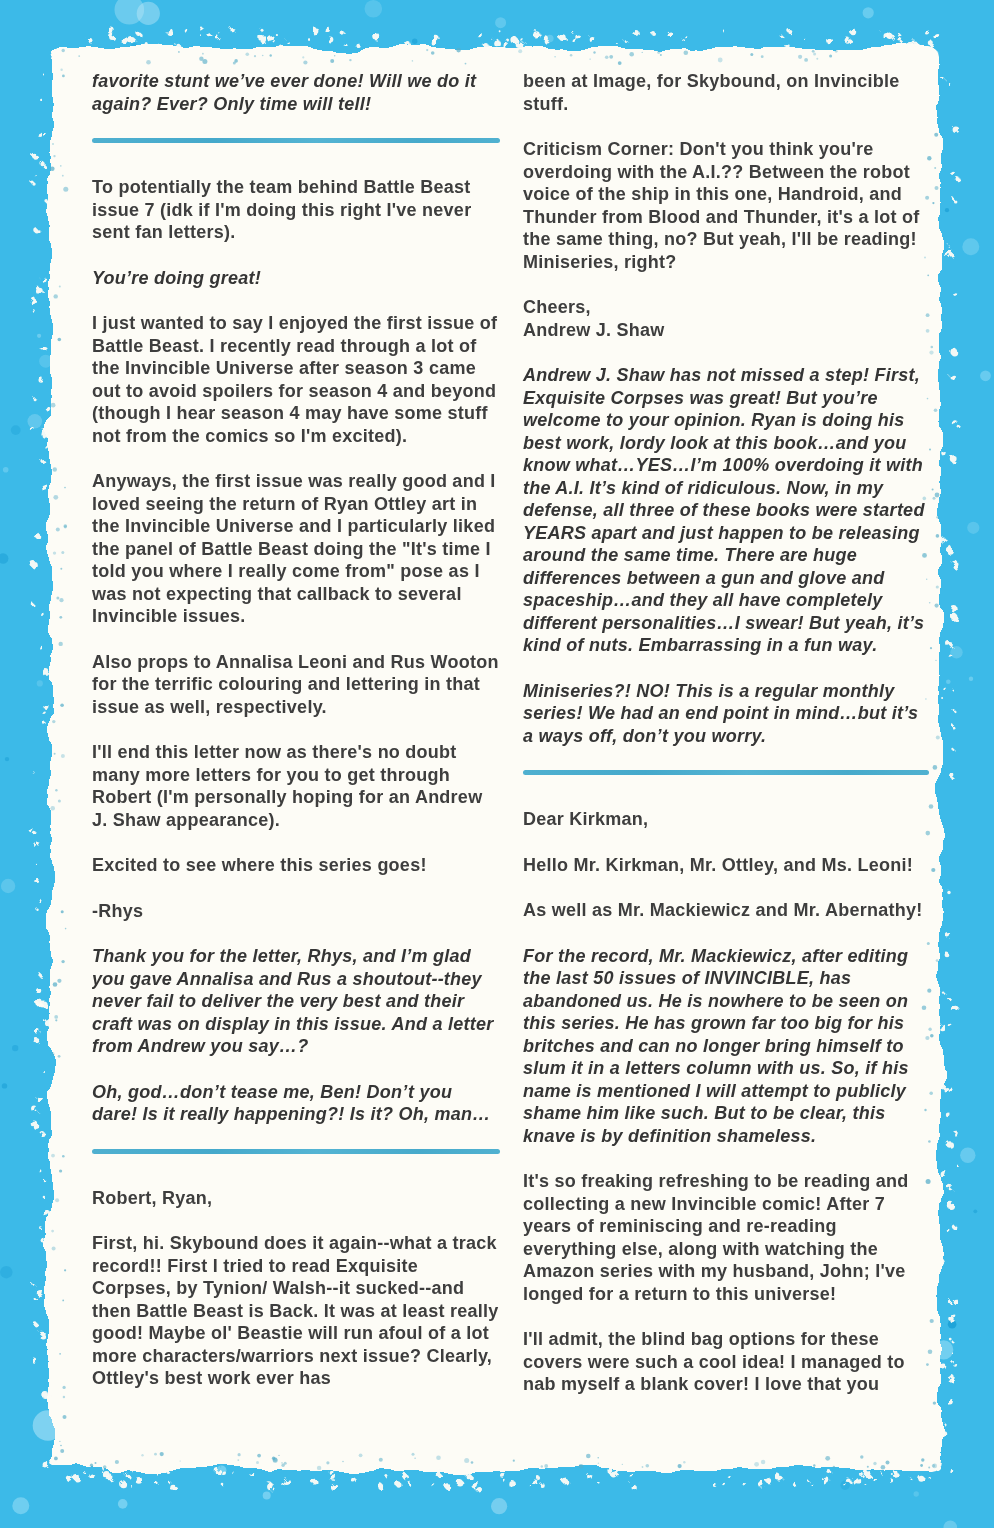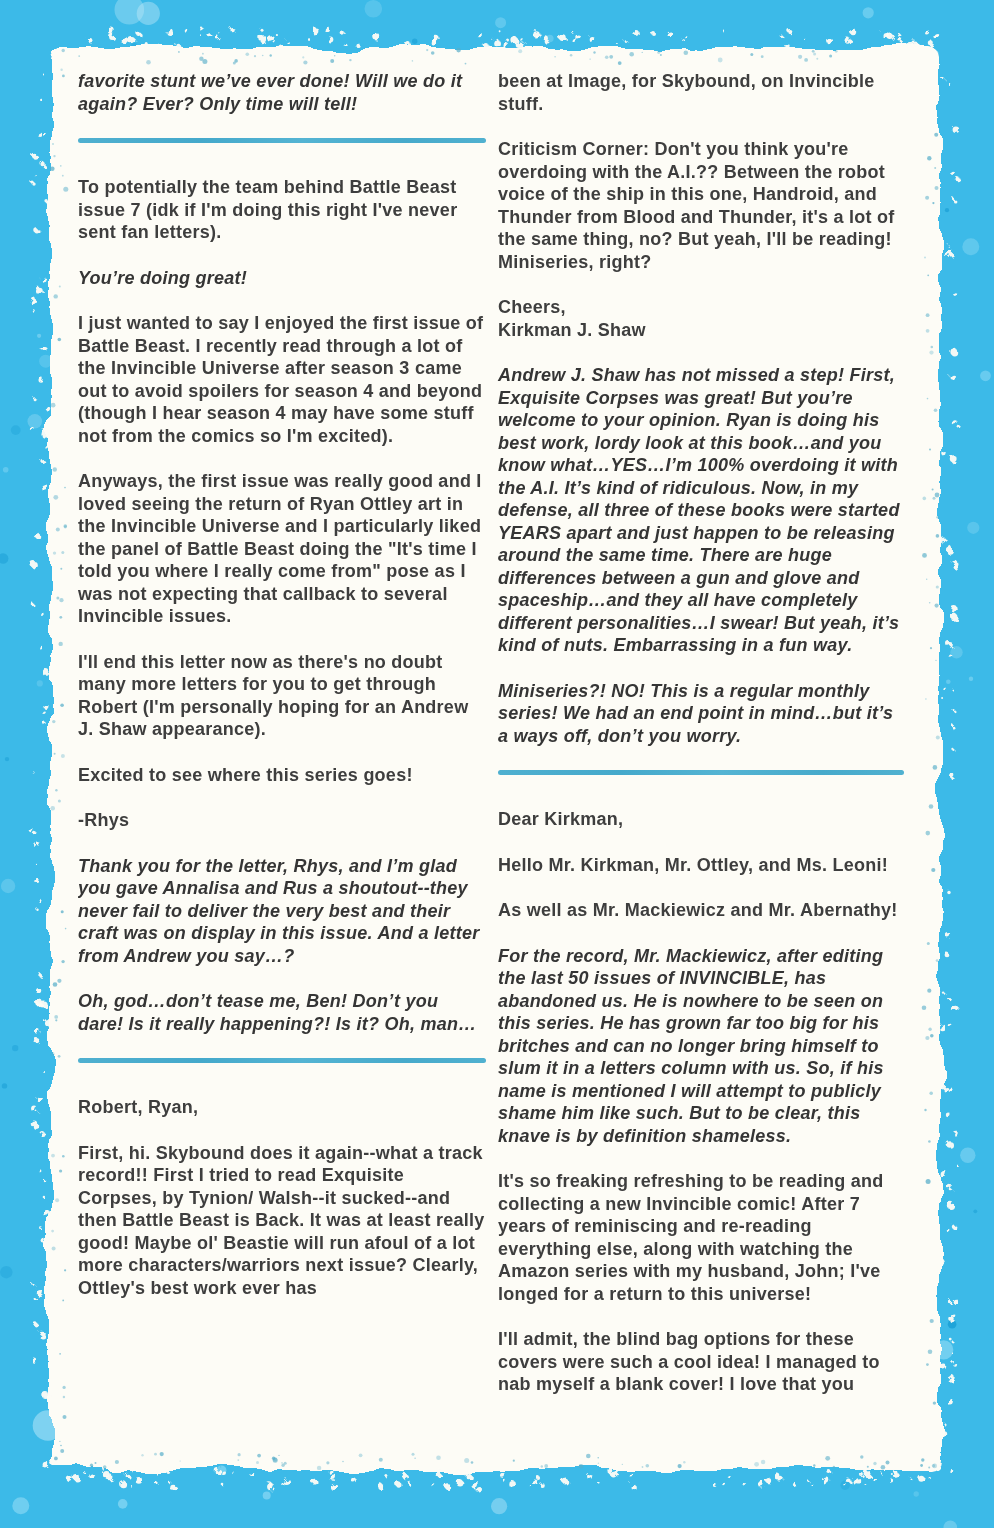--- a/index.html
+++ b/index.html
@@ -15,25 +15,25 @@
     background:#3CBAE8;
     overflow:hidden;
   }
   .bg-svg{
     position:absolute;left:0;top:0;
     width:994px;height:1528px;
     display:block;
   }
   .content{
     position:absolute;
-    left:78px;top:70px;
+    left:92px;top:70px;
     width:844px;height:1395px;
     display:grid;
     grid-template-columns:410px 408px;
-    column-gap:10px;
+    column-gap:21px;
     z-index:3;
     overflow:hidden;
   }
   .col{min-width:0;}
   .para{
     margin:0 0 23px 0;
     font-size:18px;
     line-height:22.5px;
     letter-spacing:.25px;
     color:#3E3E3E;
@@ -777,34 +777,35 @@
   </svg>
 
   <div class="content">
     <div class="col">
         <p class="para bold-italic">favorite stunt we’ve ever done! Will we do it again? Ever? Only time will tell!</p>
         <div class="divider"></div>
         <p class="para normal">To potentially the team behind Battle Beast issue 7 (idk if I'm doing this right I've never sent fan letters).</p>
         <p class="para bold-italic">You’re doing great!</p>
         <p class="para normal">I just wanted to say I enjoyed the first issue of Battle Beast. I recently read through a lot of the Invincible Universe after season 3 came out to avoid spoilers for season 4 and beyond (though I hear season 4 may have some stuff not from the comics so I'm excited).</p>
         <p class="para normal">Anyways, the first issue was really good and I loved seeing the return of Ryan Ottley art in the Invincible Universe and I particularly liked the panel of Battle Beast doing the "It's time I told you where I really come from" pose as I was not expecting that callback to several Invincible issues.</p>
+        <p class="para normal">Also props to Annalisa Leoni and Rus Wooton for the terrific colouring and lettering in that issue as well, respectively.</p>
         <p class="para normal">I'll end this letter now as there's no doubt many more letters for you to get through Robert (I'm personally hoping for an Andrew J. Shaw appearance).</p>
         <p class="para normal">Excited to see where this series goes!</p>
         <p class="para normal">-Rhys</p>
         <p class="para bold">Thank you for the letter, Rhys, and I’m glad you gave Annalisa and Rus a shoutout--they never fail to deliver the very best and their craft was on display in this issue. And a letter from Andrew you say…?</p>
         <p class="para bold-italic">Oh, god…don’t tease me, Ben! Don’t you dare! Is it really happening?! Is it? Oh, man…</p>
         <div class="divider"></div>
         <p class="para normal">Robert, Ryan,</p>
         <p class="para normal">First, hi. Skybound does it again--what a track record!! First I tried to read Exquisite Corpses, by Tynion/ Walsh--it sucked--and then Battle Beast is Back. It was at least really good! Maybe ol' Beastie will run afoul of a lot more characters/warriors next issue? Clearly, Ottley's best work ever has</p>
       </div>
     <div class="col">
         <p class="para normal">been at Image, for Skybound, on Invincible stuff.</p>
         <p class="para normal">Criticism Corner: Don't you think you're overdoing with the A.I.?? Between the robot voice of the ship in this one, Handroid, and Thunder from Blood and Thunder, it's a lot of the same thing, no? But yeah, I'll be reading! Miniseries, right?</p>
         <p class="para normal">Cheers,
-Kirkman J. Shaw</p>
+Andrew J. Shaw</p>
         <p class="para bold-italic">Andrew J. Shaw has not missed a step! First, Exquisite Corpses was great! But you’re welcome to your opinion. Ryan is doing his best work, lordy look at this book…and you know what…YES…I’m 100% overdoing it with the A.I. It’s kind of ridiculous. Now, in my defense, all three of these books were started YEARS apart and just happen to be releasing around the same time. There are huge differences between a gun and glove and spaceship…and they all have completely different personalities…I swear! But yeah, it’s kind of nuts. Embarrassing in a fun way.</p>
         <p class="para bold-italic">Miniseries?! NO! This is a regular monthly series! We had an end point in mind…but it’s a ways off, don’t you worry.</p>
         <div class="divider"></div>
         <p class="para normal">Dear Kirkman,</p>
         <p class="para normal">Hello Mr. Kirkman, Mr. Ottley, and Ms. Leoni!</p>
         <p class="para normal">As well as Mr. Mackiewicz and Mr. Abernathy!</p>
         <p class="para bold-italic">For the record, Mr. Mackiewicz, after editing the last 50 issues of INVINCIBLE, has abandoned us. He is nowhere to be seen on this series. He has grown far too big for his britches and can no longer bring himself to slum it in a letters column with us. So, if his name is mentioned I will attempt to publicly shame him like such. But to be clear, this knave is by definition shameless.</p>
         <p class="para normal">It's so freaking refreshing to be reading and collecting a new Invincible comic! After 7 years of reminiscing and re-reading everything else, along with watching the Amazon series with my husband, John; I've longed for a return to this universe!</p>
         <p class="para normal">I'll admit, the blind bag options for these covers were such a cool idea! I managed to nab myself a blank cover! I love that you</p>
       </div>

